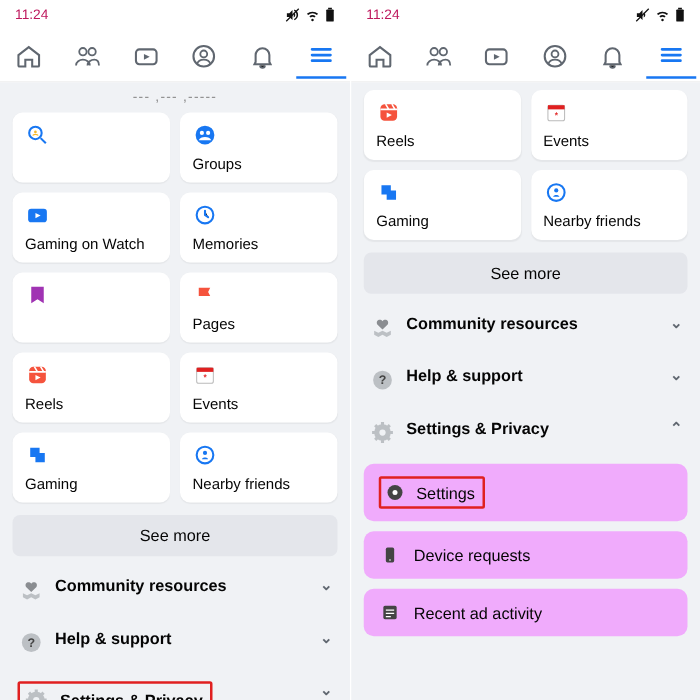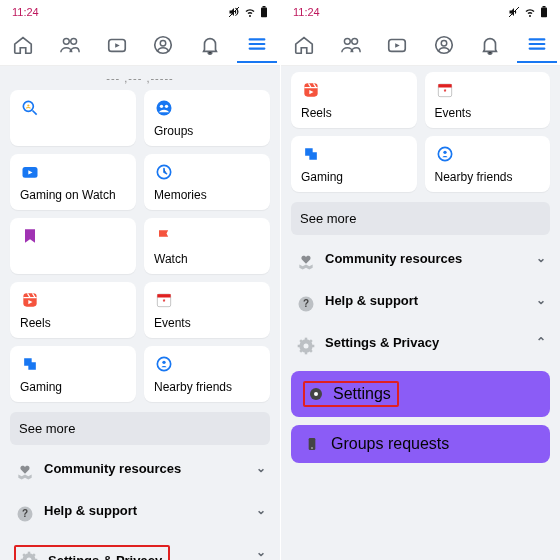--- a/index.html
+++ b/index.html
@@ -70,42 +70,42 @@
   }
   .card .icon {
     width:20px; height:20px;
     display:flex; align-items:center; justify-content:center;
   }
   .card .label {
     font-size:12px; color:#050505; font-weight:500;
   }
   .seemore {
     background:#e4e6eb; color:#050505;
-    text-align:left; font-size:13px; font-weight:500;
+    text-align:center; font-size:13px; font-weight:500;
     border-radius:6px; padding:9px; margin-top:10px;
   }
   .accordion { margin-top:6px; }
   .acc-row {
     display:flex; align-items:flex-start;
     padding:10px 4px;
     font-size:13px; font-weight:600; color:#050505;
     gap:8px;
   }
   .acc-row .chev { margin-left:auto; color:#606770; font-size:12px; }
   .acc-row .acc-icon { width:22px; height:22px; display:flex; align-items:center; justify-content:center; }
   .hl {
     border:2px solid #e02020;
     border-radius:2px;
   }
   .sublist { display:flex; flex-direction:column; gap:8px; margin-top:4px; }
   .sub-item {
-    background:#8b5cf6; border-radius:8px;
+    background:#f0abfc; border-radius:8px;
     padding:10px 12px;
     display:flex; align-items:center; gap:10px;
-    font-size:16px; font-weight:500; color:#050505;
+    font-size:13px; font-weight:500; color:#050505;
   }
   .sub-item .sub-icon { width:18px; height:18px; display:flex; align-items:center; justify-content:center; }
   svg { display:block; }
   .hl-wrap { display:inline-flex; align-items:center; gap:8px; padding:2px 6px 2px 2px; }
 </style>
 </head>
 <body>
 
 <div class="phone">
   <div class="statusbar">
@@ -210,21 +210,21 @@
               <path fill="#a033b3" d="M6 4h12v16l-6-4-6 4z"></path>
             </svg>
           </span>
       </div>
       <div class="card">
         <span class="icon">
             <svg width="20" height="20" viewBox="0 0 24 24">
               <path fill="#f5533d" d="M6 4v16M6 5h11l-2 4 2 4H6"></path>
             </svg>
           </span>
-        <span class="label">Watch</span>
+        <span class="label">Pages</span>
       </div>
       <div class="card">
         <span class="icon">
             <svg width="20" height="20" viewBox="0 0 24 24">
               <rect x="4" y="4" width="16" height="16" rx="4" fill="#f5533d"></rect>
               <path stroke="#fff" stroke-width="1.5" d="M4 9h16M9 4l3 5M15 4l3 5"></path>
               <path fill="#fff" d="M10 12l5 2.5-5 2.5z"></path>
             </svg>
           </span>
         <span class="label">Reels</span>
@@ -457,19 +457,30 @@
             <span>Settings</span>
           </span>
         </div>
         <div class="sub-item">
           <span class="sub-icon">
               <svg width="16" height="16" viewBox="0 0 24 24">
                 <rect x="7" y="3" width="10" height="18" rx="2" fill="#444"></rect>
                 <circle cx="12" cy="18" r="1" fill="#fff"></circle>
               </svg>
             </span>
-          <span>Groups requests</span>
+          <span>Device requests</span>
+        </div>
+        <div class="sub-item">
+          <span class="sub-icon">
+              <svg width="16" height="16" viewBox="0 0 24 24">
+                <rect x="4" y="4" width="16" height="16" rx="2" fill="#444"></rect>
+                <line x1="7" y1="9" x2="17" y2="9" stroke="#fff" stroke-width="1.5"></line>
+                <line x1="7" y1="13" x2="17" y2="13" stroke="#fff" stroke-width="1.5"></line>
+                <line x1="7" y1="17" x2="13" y2="17" stroke="#fff" stroke-width="1.5"></line>
+              </svg>
+            </span>
+          <span>Recent ad activity</span>
         </div>
       </div>
     </div>
 
   </div>
 </div>
 
 </body></html>

